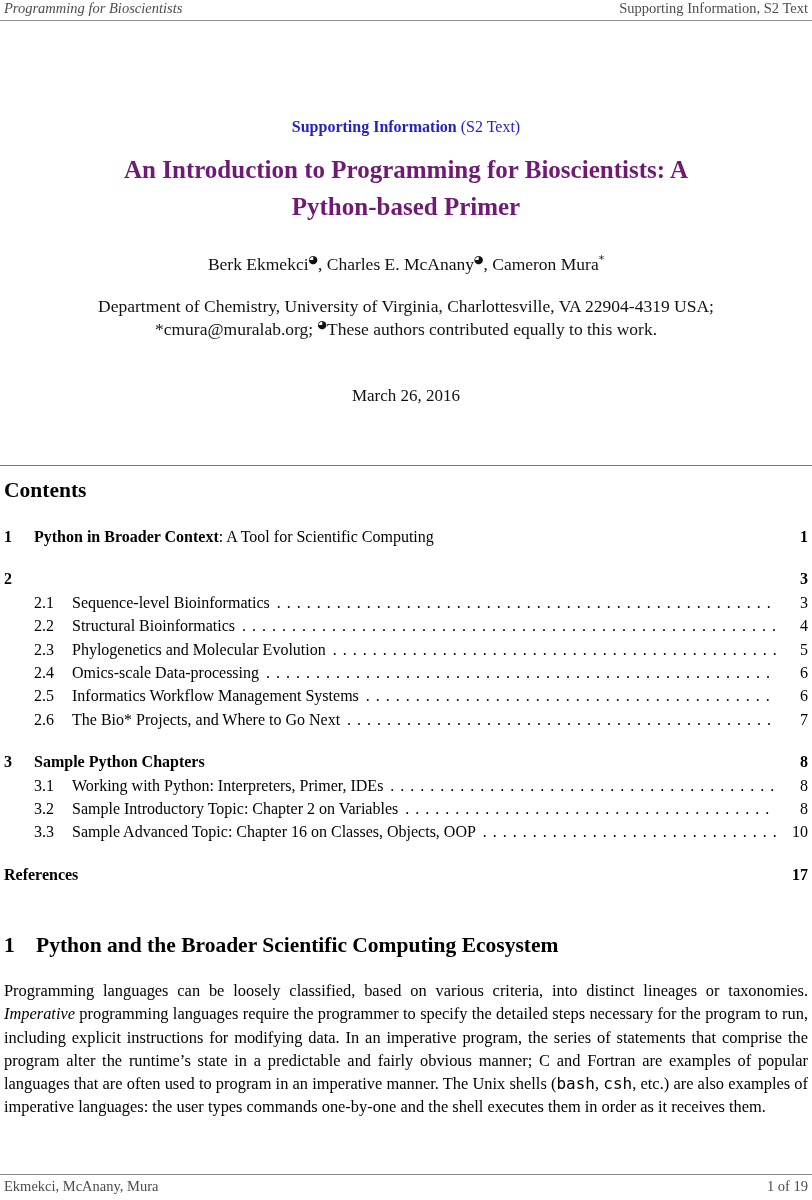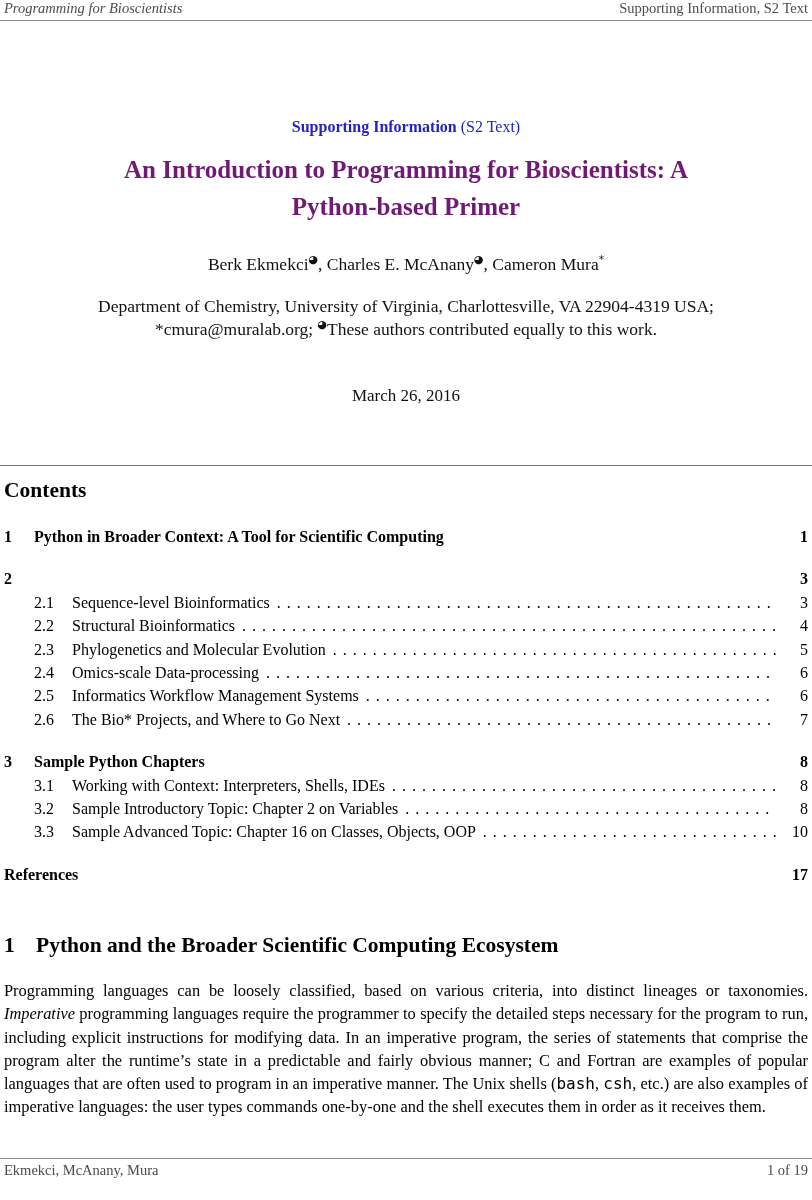--- a/index.html
+++ b/index.html
@@ -18,21 +18,21 @@
     display: flex; justify-content: space-between; align-items: baseline;
     padding: 1px 4px 3px 4px;
     border-bottom: 1px solid #8d8d8d;
     color: var(--meta_gray, #4c4c4c);
     font-size: 14.5px; line-height: 1.1;
   }
   .hdr-left { font-style: italic; }
   .running-footer {
     position: absolute; left: 0; right: 0; bottom: 0;
     display: flex; justify-content: space-between; align-items: baseline;
-    padding: 4px 4px 21px 4px;
+    padding: 4px 4px 5px 4px;
     border-top: 1px solid #8d8d8d;
     color: var(--meta_gray, #4c4c4c);
     font-size: 14.5px; line-height: 1.1;
     background: #ffffff;
   }
 
   
   .titleblock { text-align: center; }
   .si-title {
     margin-top: 96px;
@@ -56,21 +56,21 @@
   .date { margin-top: 43px; font-size: 17px; line-height: 21px; }
 
   .mid-rule { border: 0; border-top: 1px solid #777777; margin-top: 59px; }
 
   
   .contents-heading { margin: 11px 4px 12px 4px; font-size: 21.5px; line-height: 26px; font-weight: bold; color: #000; }
   .toc { margin: 22px 4px 0 4px; font-size: 16px; color: #000; }
   .toc-row { display: flex; align-items: baseline; line-height: 23.4px; }
   .toc-row.l0 { font-weight: bold; margin-top: 19px; }
   .toc .toc-row:first-child { margin-top: 0; }
-  .toc-row.l0 .toc-rest { font-weight: bold; }
+  .toc-row.l0 .toc-rest { font-weight: normal; }
   .toc-row.l1 { padding-left: 30px; font-weight: normal; }
   .toc-num { flex: 0 0 auto; display: inline-block; }
   .toc-row.l0 .toc-num { width: 30px; }
   .toc-row.l1 .toc-num { width: 38px; }
   .toc-label { flex: 0 1 auto; white-space: nowrap; }
   .toc-fill { flex: 1 1 auto; }
   .toc-dots {
     flex: 1 1 auto; overflow: hidden; white-space: nowrap;
     margin: 0 8px 0 7px; letter-spacing: 1px; color: #000;
   }
@@ -174,21 +174,21 @@
 
   <div class="toc-row l0">
     <span class="toc-num">3</span>
       <span class="toc-label"><span>Sample Python Chapters</span><span class="toc-rest"></span></span>
       <span class="toc-fill"></span>
       <span class="toc-page">8</span>
   </div>
 
   <div class="toc-row l1">
     <span class="toc-num">3.1</span>
-      <span class="toc-label">Working with Context: Interpreters, Shells, IDEs</span>
+      <span class="toc-label">Working with Python: Interpreters, Primer, IDEs</span>
       <span class="toc-dots">. . . . . . . . . . . . . . . . . . . . . . . . . . . . . . . . . . . . . . . . . . . . . . . . . . . . . . . . . . . . . . . . . . . . . . . . . . . . . . . . . . . . . . . . . . </span>
       <span class="toc-page">8</span>
   </div>
 
   <div class="toc-row l1">
     <span class="toc-num">3.2</span>
       <span class="toc-label">Sample Introductory Topic: Chapter 2 on Variables</span>
       <span class="toc-dots">. . . . . . . . . . . . . . . . . . . . . . . . . . . . . . . . . . . . . . . . . . . . . . . . . . . . . . . . . . . . . . . . . . . . . . . . . . . . . . . . . . . . . . . . . . </span>
       <span class="toc-page">8</span>
   </div>

